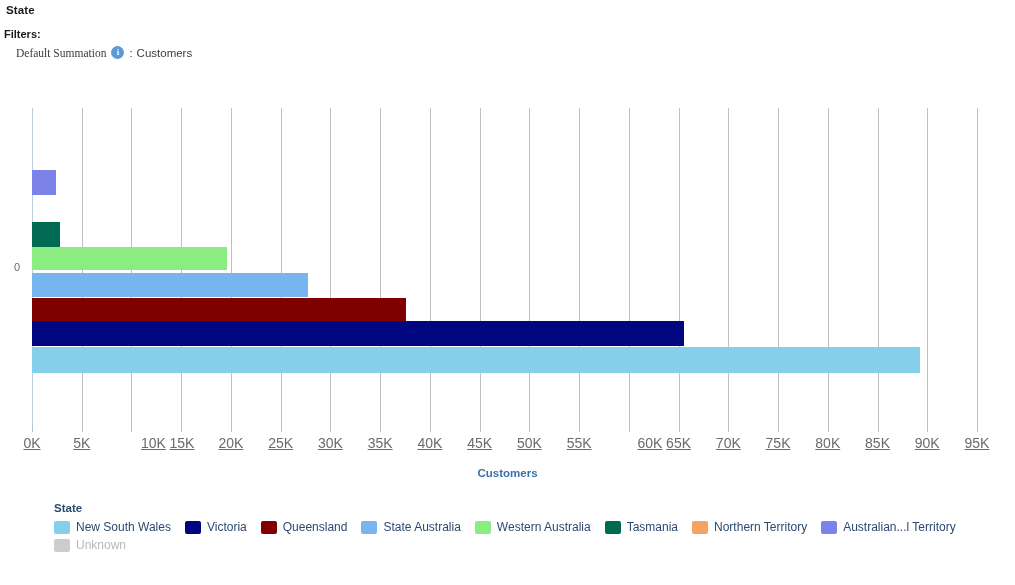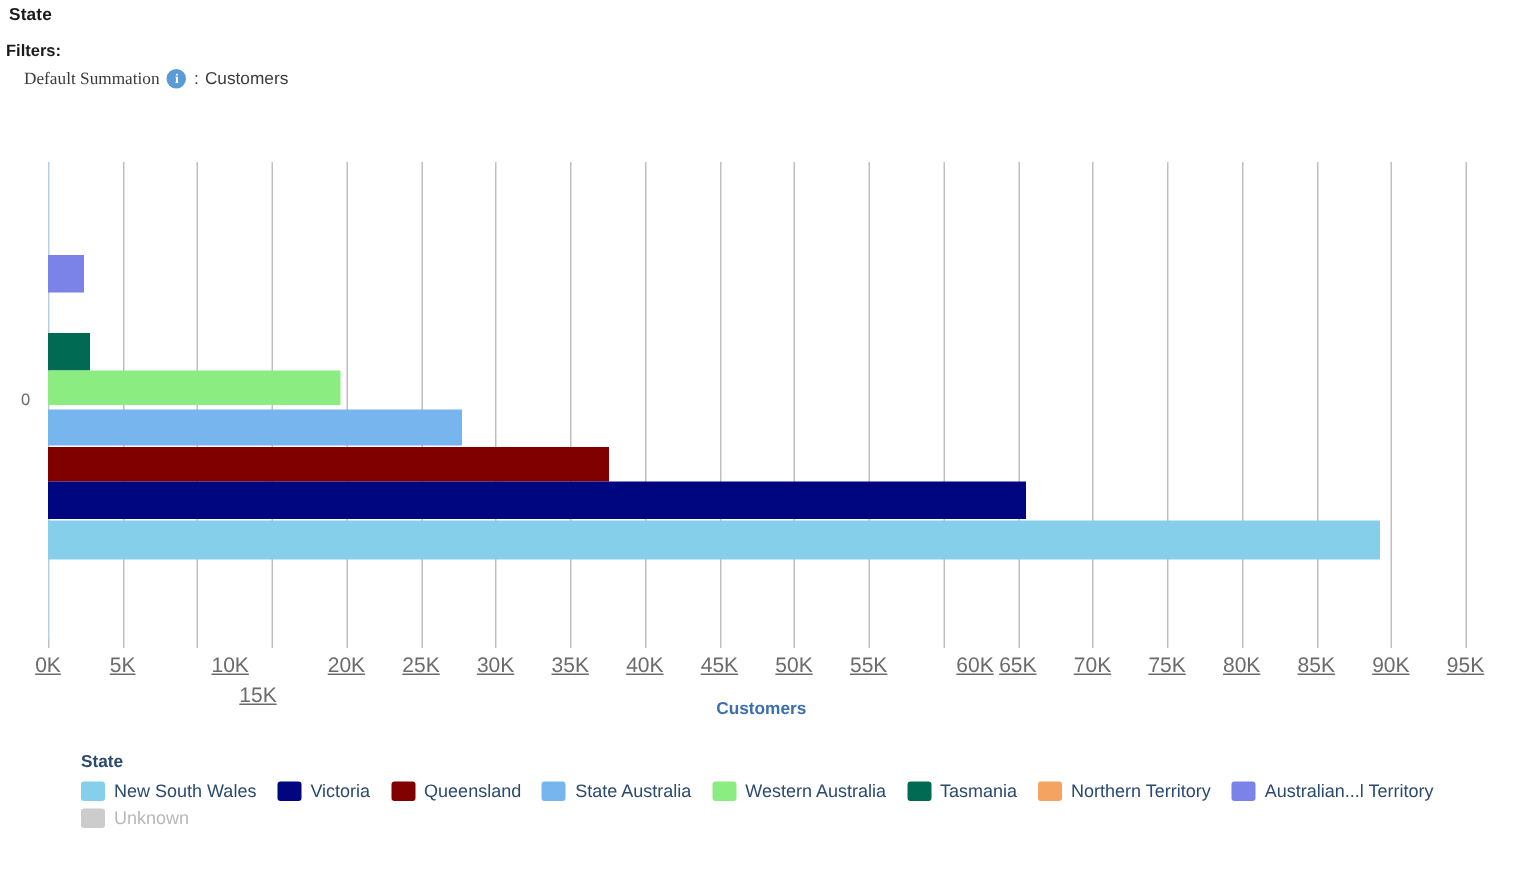--- a/index.html
+++ b/index.html
@@ -211,21 +211,21 @@
   <div class="ylabel-zero">0</div>
 
   <div id="xaxis">
       <div class="tick-mark" style="left: 32px;"></div>
       <div class="tick-label" style="left: 32px;">0K</div>
       <div class="tick-mark" style="left: 81.7368px;"></div>
       <div class="tick-label" style="left: 81.7368px;">5K</div>
       <div class="tick-mark" style="left: 131.474px;"></div>
       <div class="tick-label" style="left: 131.474px; margin-left: 22px;">10K</div>
       <div class="tick-mark" style="left: 181.211px;"></div>
-      <div class="tick-label" style="left: 172px; margin-top: 20px;">15K</div>
+      <div class="tick-label" style="left: 182px;">15K</div>
       <div class="tick-mark" style="left: 230.947px;"></div>
       <div class="tick-label" style="left: 230.947px;">20K</div>
       <div class="tick-mark" style="left: 280.684px;"></div>
       <div class="tick-label" style="left: 280.684px; text-align: right;">25K</div>
       <div class="tick-mark" style="left: 330.421px;"></div>
       <div class="tick-label" style="left: 330.421px;">30K</div>
       <div class="tick-mark" style="left: 380.158px;"></div>
       <div class="tick-label" style="left: 380.158px;">35K</div>
       <div class="tick-mark" style="left: 429.895px;"></div>
       <div class="tick-label" style="left: 429.895px;">40K</div>

